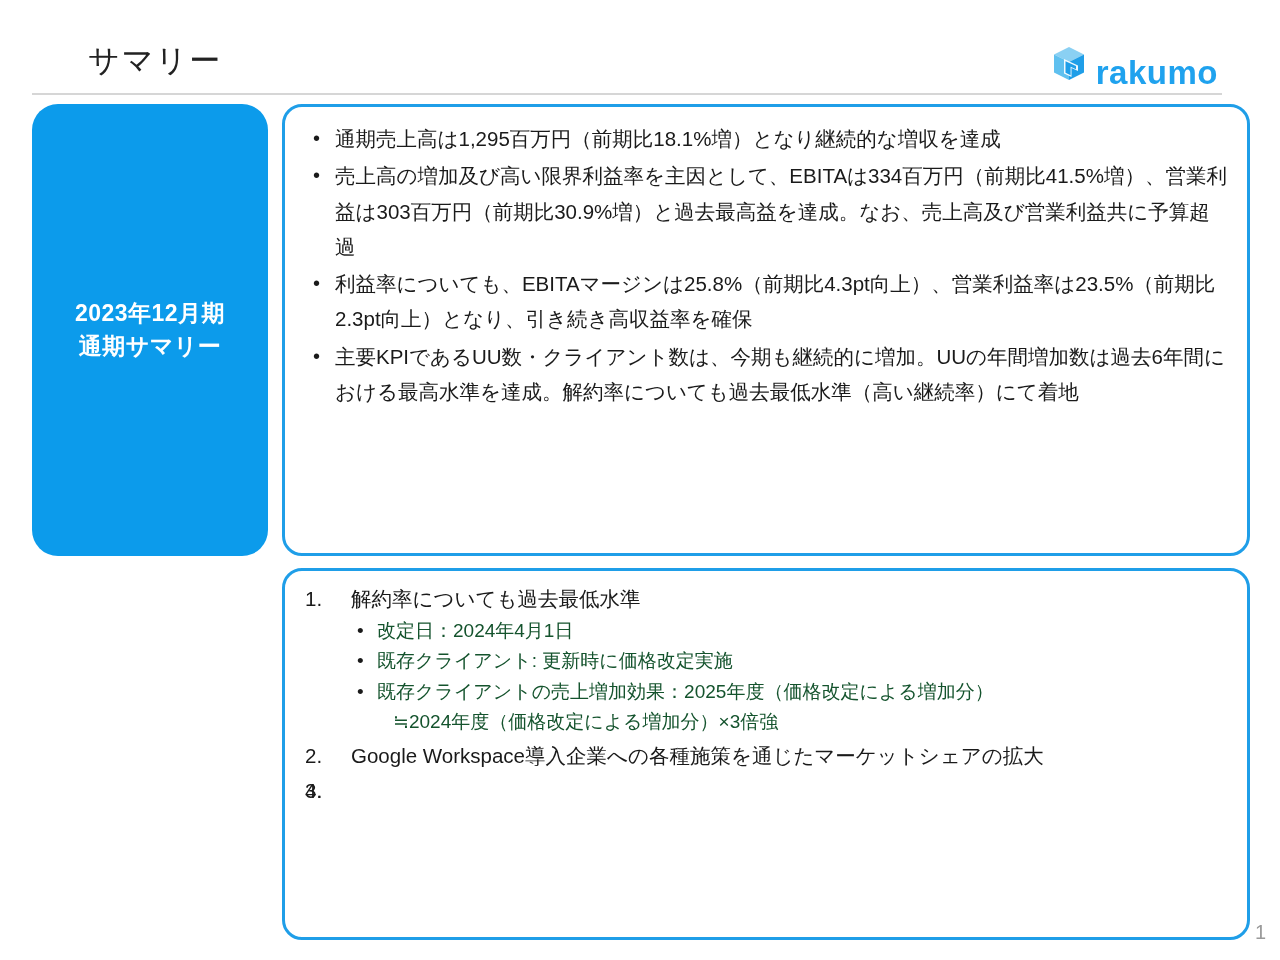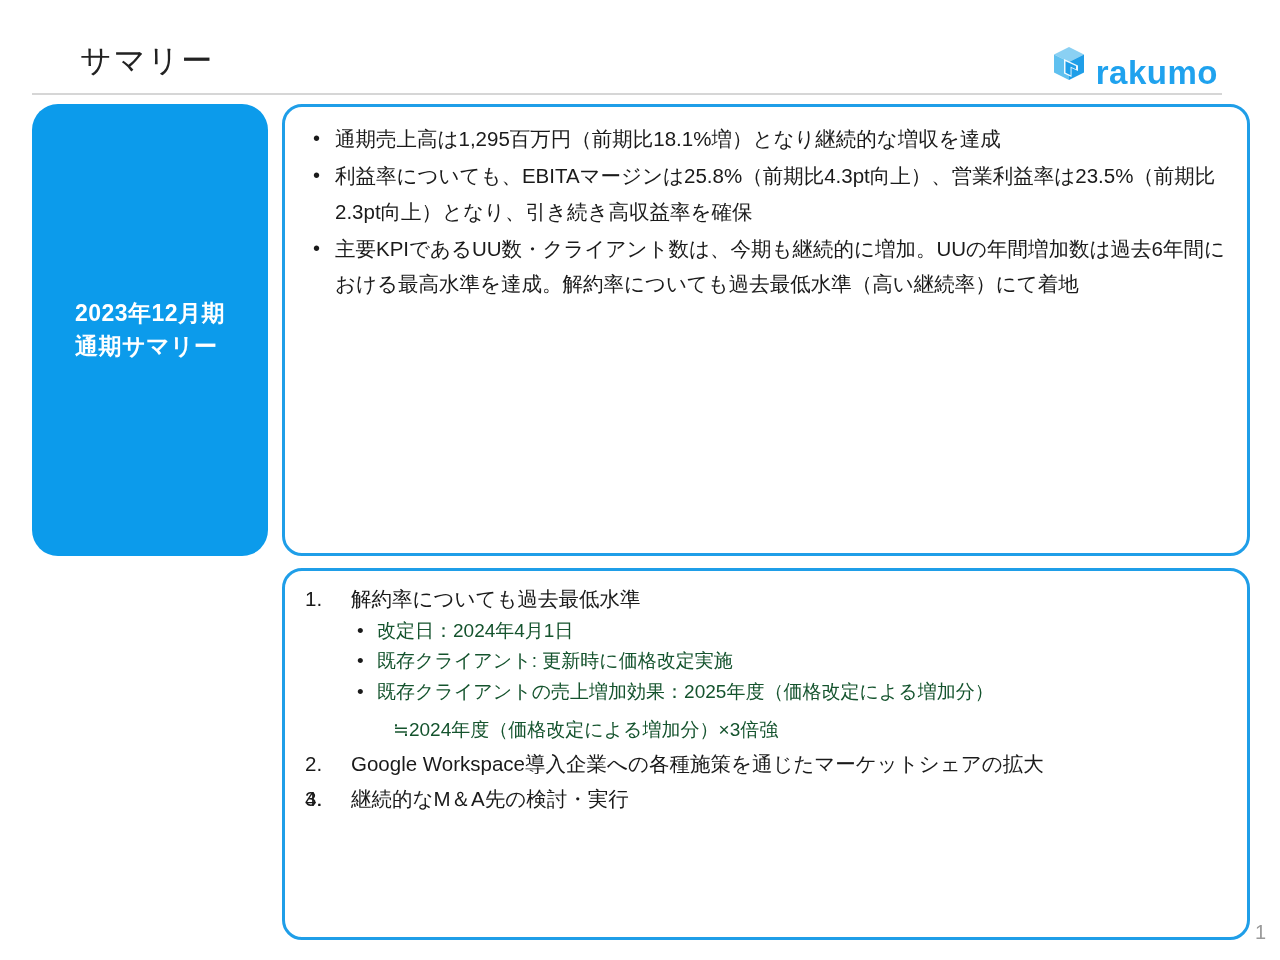--- a/index.html
+++ b/index.html
@@ -19,21 +19,21 @@
   
   .slide-header {
     position: absolute;
     left: 0;
     top: 0;
     width: 1280px;
     height: 96px;
   }
   .page-title {
     position: absolute;
-    left: 80px;
+    left: 88px;
     top: 40px;
     font-size: 31px;
     font-weight: 400;
     letter-spacing: 2px;
     color: #222222;
     white-space: nowrap;
   }
   .header-rule {
     position: absolute;
     left: 32px;
@@ -80,21 +80,21 @@
     position: absolute;
     left: 32px;
     width: 236px;
     top: 0;
     bottom: 0;
     background: #0c9beb;
     border-radius: 26px;
     display: flex;
     align-items: center;
     justify-content: center;
-    text-align: left;
+    text-align: center;
     color: #ffffff;
     font-size: 23px;
     font-weight: 700;
     line-height: 1.45;
     letter-spacing: 0.5px;
     box-sizing: border-box;
     padding: 6px;
   }
   #row-summary .row-label { height: 452px; }
   #row-measures .row-label { height: 372px; }
@@ -173,21 +173,20 @@
     content: "\2022";
     position: absolute;
     left: 6px;
     top: 0;
     color: #1a1a1a;
     font-size: 19px;
   }
   .cont-line {
     display: block;
     padding-left: 16px;
-    margin-top: 8px;
   }
 
   .page-number {
     position: absolute;
     right: 14px;
     bottom: 16px;
     font-size: 20px;
     color: #9a9a9a;
     font-family: "Liberation Sans", sans-serif;
   }
@@ -216,20 +215,21 @@
     <div>
       <div>2023年12月期</div>
       <div>通期サマリー</div>
     </div>
   </div>
 
   <div class="row-body">
     <div class="bullets-wrap">
       <ul class="bullets">
         <li>通期売上高は1,295百万円（前期比18.1%増）となり継続的な増収を達成</li>
+        <li>売上高の増加及び高い限界利益率を主因として、EBITAは334百万円（前期比41.5%増）、営業利益は303百万円（前期比30.9%増）と過去最高益を達成。なお、売上高及び営業利益共に予算超過</li>
         <li>利益率についても、EBITAマージンは25.8%（前期比4.3pt向上）、営業利益率は23.5%（前期比2.3pt向上）となり、引き続き高収益率を確保</li>
         <li>主要KPIであるUU数・クライアント数は、今期も継続的に増加。UUの年間増加数は過去6年間における最高水準を達成。解約率についても過去最低水準（高い継続率）にて着地</li>
       </ul>
     </div>
   </div>
 </div>
 
 <div class="row" id="row-measures">
 
   <div class="row-body">
@@ -257,21 +257,20 @@
           <span class="num">2.</span>
           <span>Google Workspace導入企業への各種施策を通じたマーケットシェアの拡大</span>
         </li>
 
         <li>
           <span class="num">3.</span>
         </li>
 
         <li>
           <span class="num">4.</span>
-          <span>継続的なM＆A先の検討・実行</span>
         </li>
 
       </ol>
     </div>
   </div>
 </div>
 
 <div class="page-number">1</div>
 
 </body></html>

